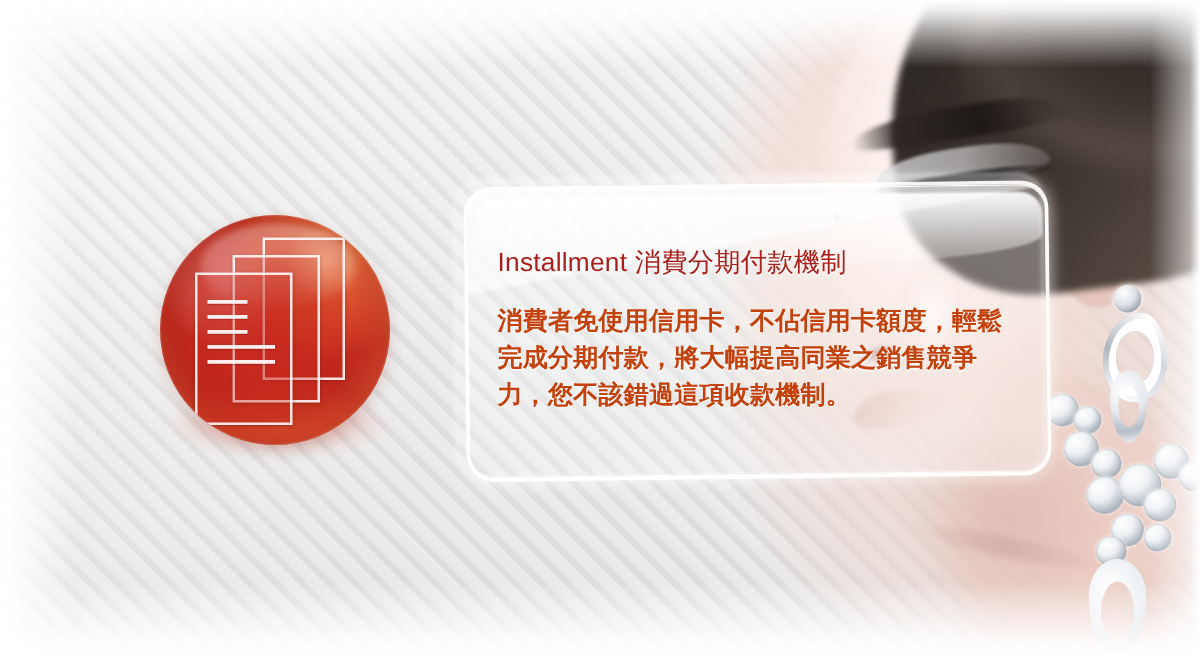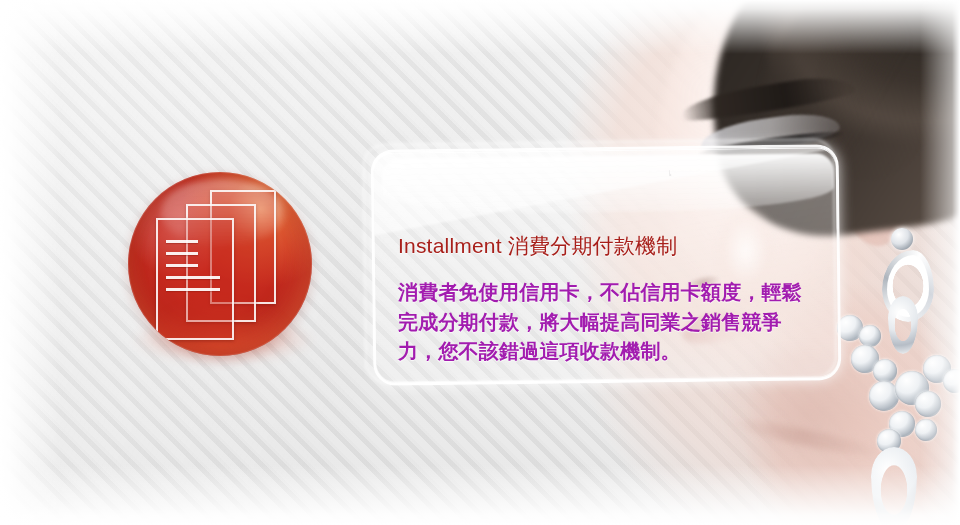--- a/index.html
+++ b/index.html
@@ -243,39 +243,39 @@
   }
   .glass-ghost{
     position:absolute;left:-8px;top:-6px;width:468px;height:236px;
     border-radius:22px;
     border:2px solid rgba(255,255,255,.55);
     filter:blur(1.5px);
   }
 
   
   .text-wrap{
-    position:absolute;left:398px;top:196px;width:430px;margin-top:36px;
+    position:absolute;left:398px;top:196px;width:430px;
   }
   .headline{
     margin:0;
     font-size:21px;
     font-weight:400;
     color:#a8201b;
     letter-spacing:.2px;
     white-space:nowrap;
     text-shadow:0 1px 1px rgba(255,255,255,.85);
   }
   .headline .hl-en{font-family:"Liberation Sans","DejaVu Sans",sans-serif;}
   .headline .hl-cn{font-family:"DejaVu Sans","Liberation Sans",sans-serif;}
   .body-copy{
     margin:18px 0 0 0;
     font-size:20px;
     font-weight:bold;
     line-height:1.48;
-    color:#a21caf;
+    color:#c2410c;
     font-family:"DejaVu Sans","Liberation Sans",sans-serif;
     letter-spacing:.2px;
     width:418px;
     text-shadow:0 1px 1px rgba(255,255,255,.8);
   }
 
   
   .icon-glow{
     position:absolute;left:133px;top:318px;width:180px;height:46px;
     border-radius:50%;

